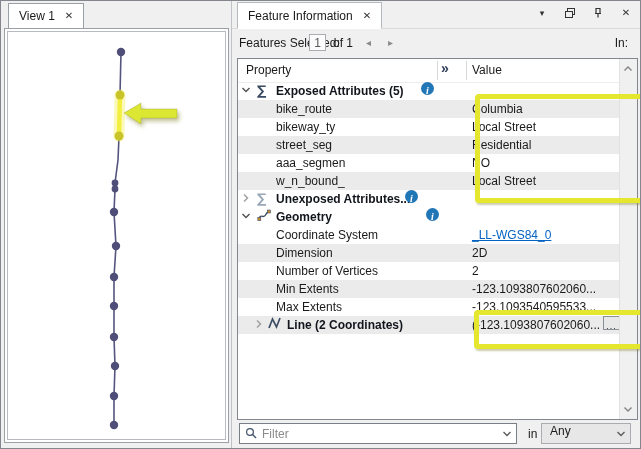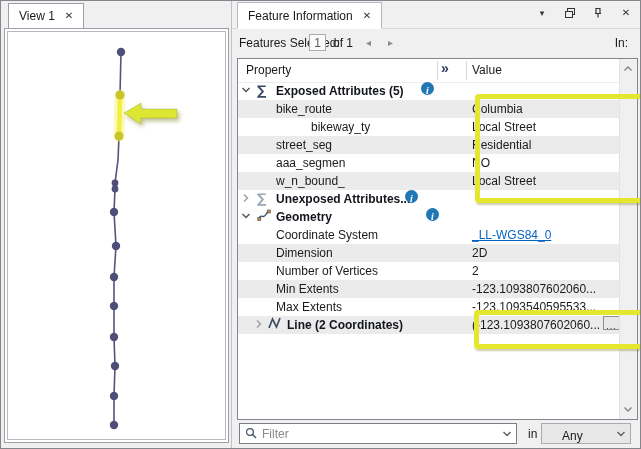--- a/index.html
+++ b/index.html
@@ -101,22 +101,22 @@
   }
   .filter-combo input{
     flex:1;border:none;outline:none;font-family:"Liberation Sans",sans-serif;
     font-size:12px;padding:0;background:transparent;color:#000000;min-width:0;
   }
   .filter-combo input::placeholder{color:#8a8a8a;}
   .combo-caret{width:18px;height:100%;display:flex;align-items:center;justify-content:center;color:#5a5a5a;}
   .in-label{position:absolute;left:296px;top:427px;}
   .scope-combo{
     position:absolute;left:309px;top:423px;width:90px;height:21px;box-sizing:border-box;
-    border:1px solid #a9adb2;background:#e7e7e7;display:flex;align-items:flex-end;
-    padding-left:20px;
+    border:1px solid #a9adb2;background:#e7e7e7;display:flex;align-items:flex-start;
+    padding-left:8px;
   }
   .scope-combo .combo-caret{margin-left:auto;}
 </style>
 </head>
 <body>
 
 <div class="view-tab">
   <span>View 1</span>
   <span class="close-x">✕</span>
 </div>
@@ -197,21 +197,21 @@
             <span class="sigma" style="color:#3b4a63;">∑</span>
           </span>
           <span class="bold" style="left: 38px;">Exposed Attributes (5)</span>
           <span class="info-dot" style="left: 183px;">i</span>
         </div>
         <div class="prow alt" style="top: 18px;">
           <span style="left: 38px;">bike_route</span>
           <span class="val">Columbia</span>
         </div>
         <div class="prow" style="top: 36px;">
-          <span style="left: 38px; margin-left: 35px;">bikeway_ty</span>
+          <span style="left: 38px;">bikeway_ty</span>
           <span class="val">Local Street</span>
         </div>
         <div class="prow alt" style="top: 54px;">
           <span style="left: 38px;">street_seg</span>
           <span class="val">Residential</span>
         </div>
         <div class="prow" style="top: 72px;">
           <span style="left: 38px;">aaa_segmen</span>
           <span class="val">NO</span>
         </div>

